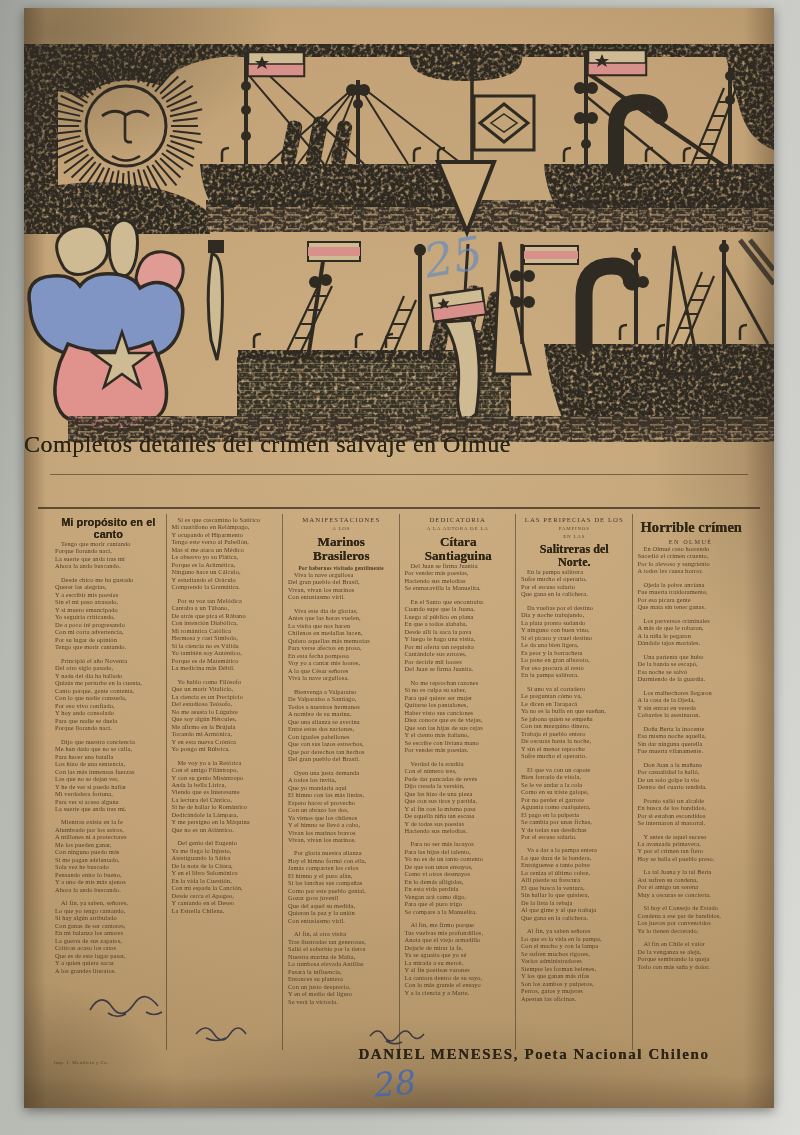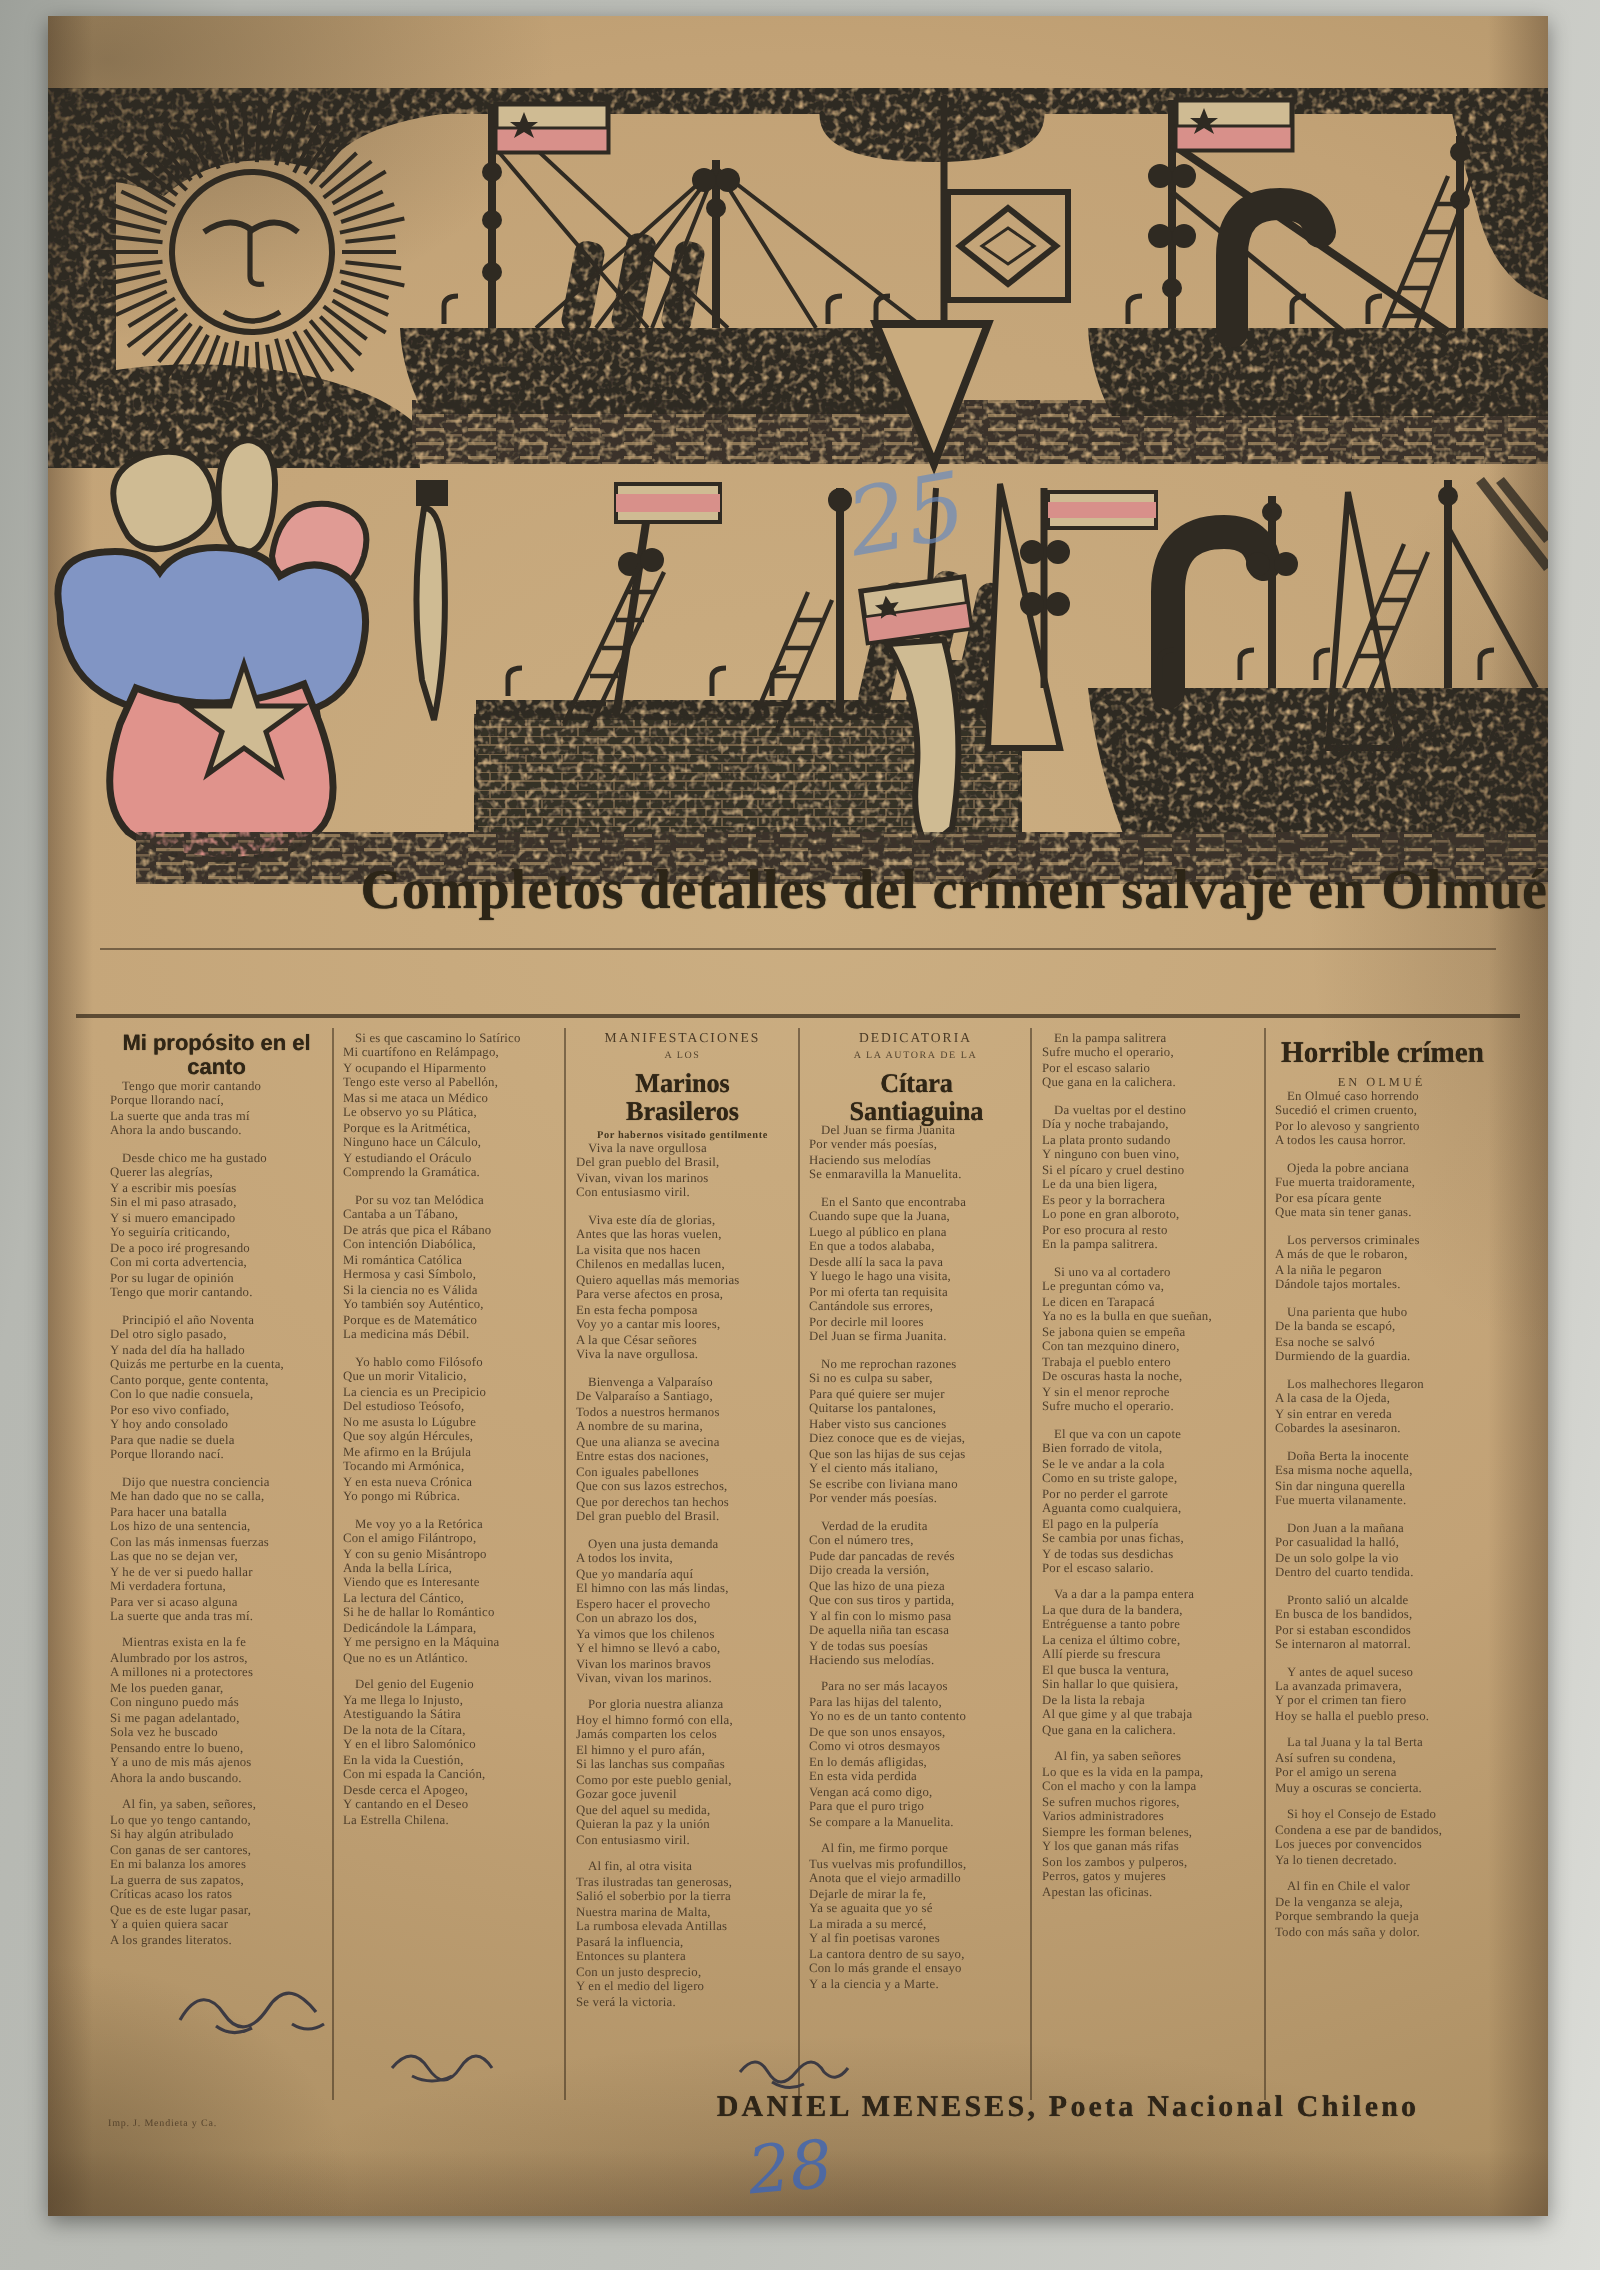--- a/index.html
+++ b/index.html
@@ -11,22 +11,22 @@
       radial-gradient(320px 200px at 4% 2%, rgba(58,48,32,.38), transparent 70%),
       radial-gradient(200px 160px at 1% 99%, rgba(70,55,35,.42), transparent 72%),
       radial-gradient(420px 120px at 55% 100%, rgba(72,56,38,.28), transparent 75%),
       radial-gradient(160px 300px at 100% 40%, rgba(90,70,45,.25), transparent 75%),
       linear-gradient(90deg, rgba(80,60,40,.45) 0%, rgba(80,60,40,0) 3%),
       linear-gradient(270deg, rgba(80,60,40,.40) 0%, rgba(80,60,40,0) 4%),
       linear-gradient(0deg, rgba(80,60,40,.30) 0%, rgba(80,60,40,0) 3%),
       radial-gradient(900px 700px at 50% 40%, #cbae82 0%, #c2a276 60%, #ac8f63 100%);
     box-shadow:0 3px 10px rgba(0,0,0,.4);}
   
-  .headline{position:absolute;left:0;top:424px;width:100%;text-align:right;
-    font-weight:bold;font-size:28px;line-height:1;color:#2c2517;
+  .headline{position:absolute;left:0;top:424px;width:100%;text-align:left;
+    font-weight:normal;font-size:24px;line-height:1;color:#2c2517;
     text-shadow:0 0 .6px #2c2517;letter-spacing:.5px;}
   .rule1{position:absolute;left:26px;right:26px;top:466px;border-top:1.5px solid rgba(52,40,26,.55);}
   .subheadline{position:absolute;left:0;top:472px;width:100%;text-align:center;
     font-weight:bold;font-size:17.5px;color:#33291b;letter-spacing:1px;text-shadow:0 0 .5px #33291b;}
   .rule2{position:absolute;left:14px;right:14px;top:499px;border-top:2px solid rgba(48,37,23,.7);}
   
   .cols{position:absolute;left:26px;top:506px;width:698px;height:536px;display:flex;}
   .col{flex:1 1 0;padding:2px 4px 0 5px;border-right:1px solid rgba(62,48,30,.55);overflow:hidden;}
   .col:last-child{border-right:none;}
   .col .hdr{text-align:center;color:#3c2f1e;}
@@ -569,20 +569,27 @@
 Dejarle de mirar la fe,
 Ya se aguaita que yo sé
 La mirada a su mercé,
 Y al fin poetisas varones
 La cantora dentro de su sayo,
 Con lo más grande el ensayo
 Y a la ciencia y a Marte.</p>
           </div>
       </div>
       <div class="col">
+        <div class="hdr">
+          <div class="k1">LAS PERIPECIAS DE LOS</div>
+          <div class="k2">PAMPINOS</div>
+          <div class="k2">EN LAS</div>
+          <div class="t-big" style="font-size:12.5px">Salitreras del Norte.</div>
+
+        </div>
         <div class="bodytxt">
             <p>En la pampa salitrera
 Sufre mucho el operario,
 Por el escaso salario
 Que gana en la calichera.</p>
             <p>Da vueltas por el destino
 Día y noche trabajando,
 La plata pronto sudando
 Y ninguno con buen vino,
 Si el pícaro y cruel destino

